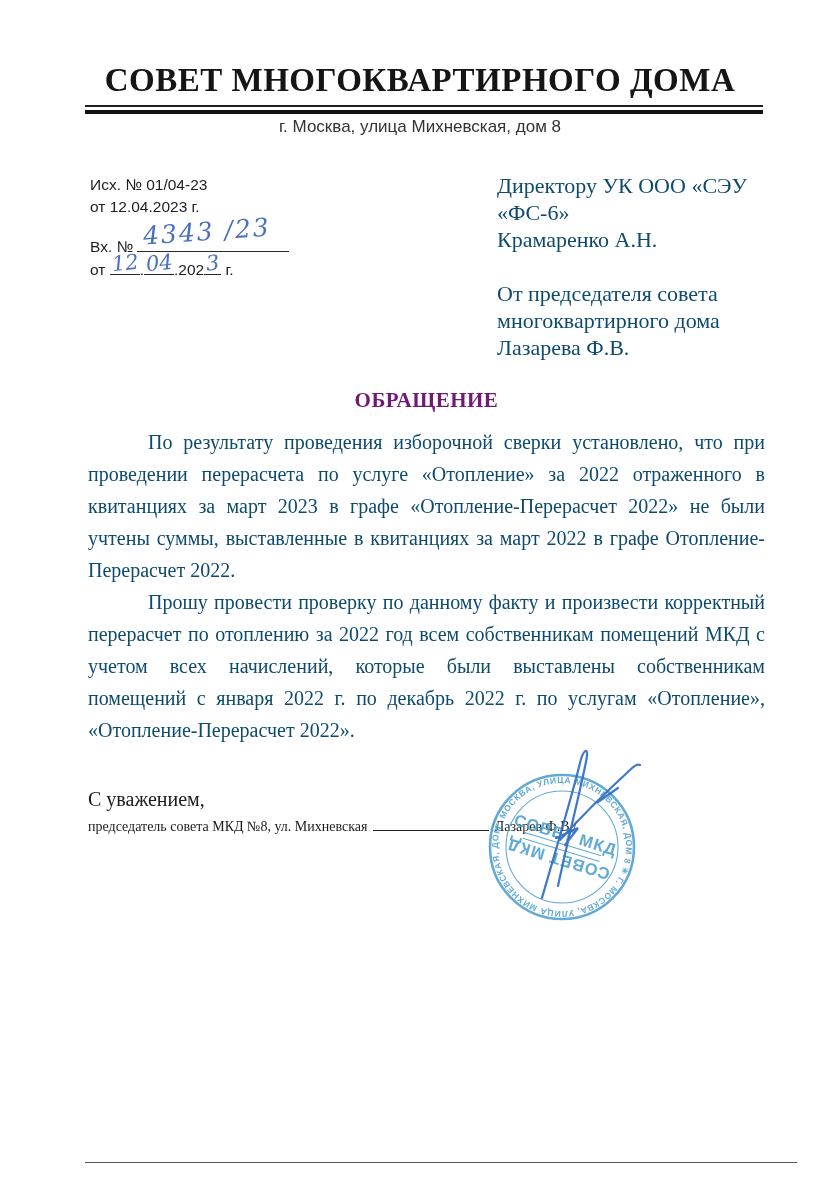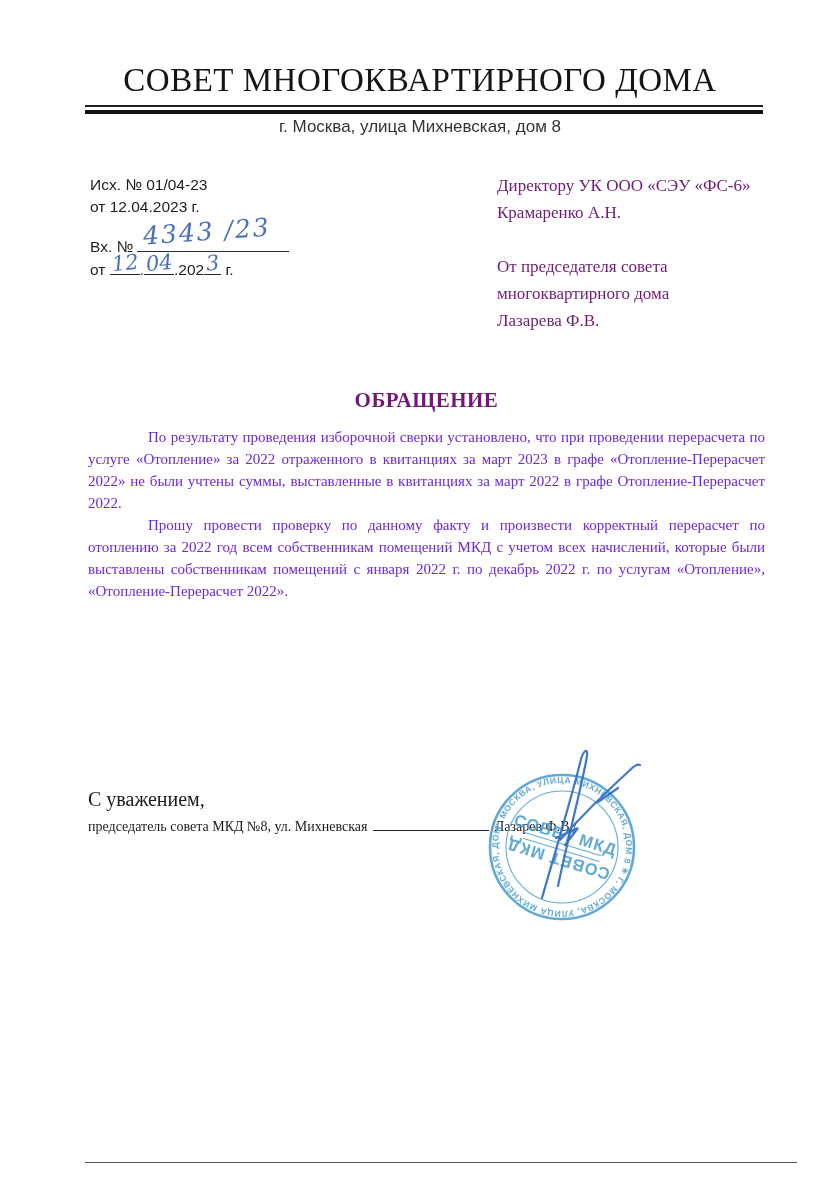--- a/index.html
+++ b/index.html
@@ -4,21 +4,21 @@
 <style>
   html,body{margin:0;padding:0;background:#e8e8e8;}
   .page{
     position:relative;width:840px;height:1200px;margin:0 auto;
     background:#ffffff;overflow:hidden;
     font-family:"Liberation Serif", serif;color:#1c1c1c;
   }
   
   .org-name{
     position:absolute;top:62px;left:0;width:840px;text-align:center;
-    font-family:"Liberation Serif", serif;font-weight:normal;
+    font-family:"Liberation Serif", serif;font-weight:bold;
     font-size:33px;letter-spacing:.5px;color:#151515;white-space:nowrap;
   }
   .header-rule{
     position:absolute;top:105px;left:85px;width:678px;height:3px;
     border-top:2px solid #1f1f1f;border-bottom:4px solid #121212;
   }
   .org-address{
     position:absolute;top:117px;left:0;width:840px;text-align:center;
     font-family:"Liberation Sans", sans-serif;font-size:17px;color:#333;
   }
@@ -38,31 +38,31 @@
     position:absolute;left:6px;top:-12px;font-size:25px;white-space:nowrap;
     transform:rotate(-4deg);letter-spacing:2px;
   }
   .date-slot{position:relative;display:inline-block;
     border-bottom:1.6px solid #2a2a2a;height:16px;vertical-align:baseline;}
   .slot-2{width:30px;} .slot-1{width:17px;}
   .date-digit{position:absolute;left:2px;top:-6px;font-size:21px;transform:rotate(-6deg);white-space:nowrap;}
   
   .addressee{
     position:absolute;top:172px;left:497px;width:310px;
-    font-size:17px;line-height:27px;color:#701a75;
+    font-size:22px;line-height:27px;color:#0c4a6e;
   }
   .addressee .gap{height:27px;}
   
   .doc-title{
     position:absolute;top:388px;left:88px;width:677px;text-align:center;
     font-weight:bold;font-size:21px;letter-spacing:.5px;color:#701a75;
   }
   .body-text{
     position:absolute;top:426px;left:88px;width:677px;
-    font-size:15px;line-height:22px;text-align:justify;color:#6d28d9;
+    font-size:20px;line-height:32px;text-align:justify;color:#0c4a6e;
   }
   .body-text p{margin:0;text-indent:60px;}
   
   .closing{position:absolute;top:788px;left:88px;font-size:20px;color:#1b1b1b;}
   .sig-row{
     position:absolute;top:816px;left:88px;width:700px;white-space:nowrap;
     font-size:14px;color:#1b1b1b;
   }
   .sig-underline{
     display:inline-block;width:116px;border-bottom:1.6px solid #222;

